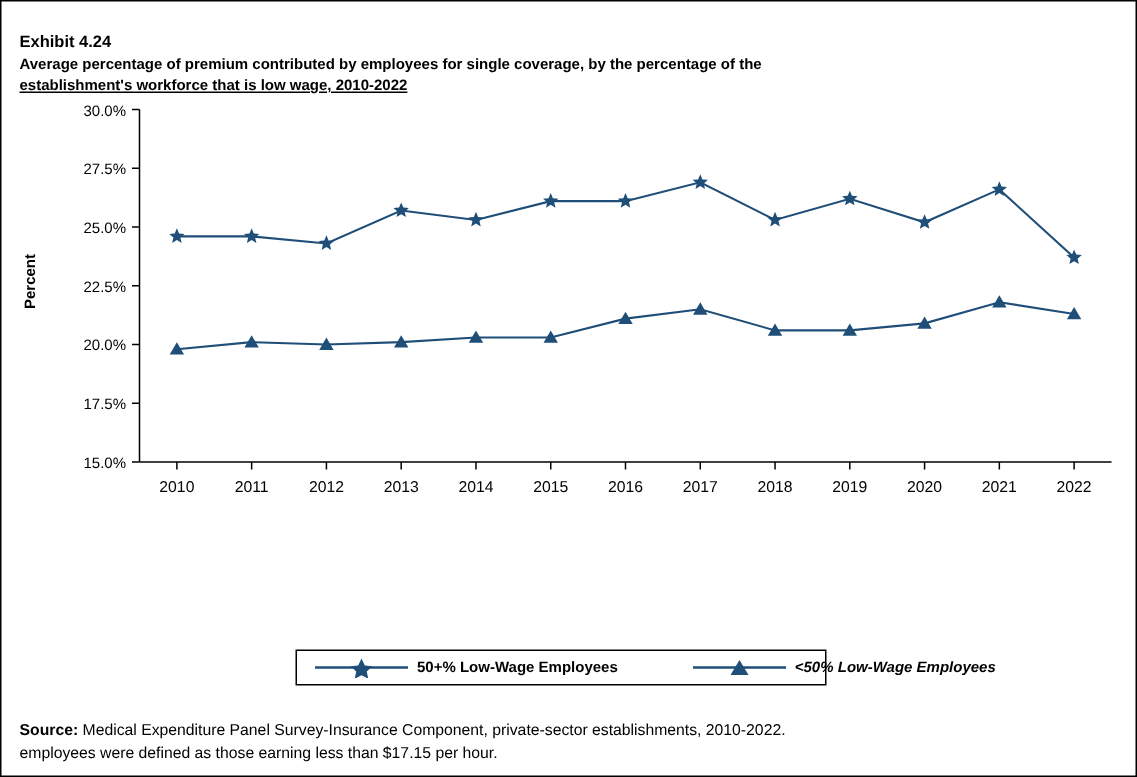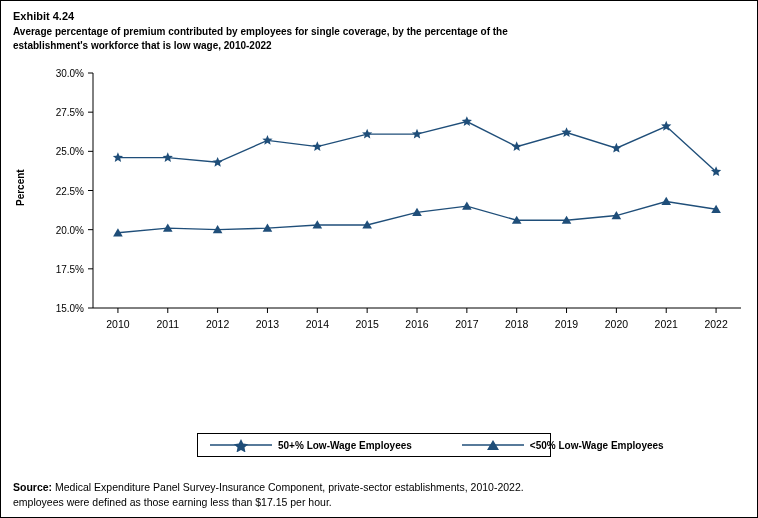--- a/index.html
+++ b/index.html
@@ -18,21 +18,21 @@
     position: relative;
     width: 758px;
     height: 518px;
     box-sizing: border-box;
     border: 1px solid #000000;
     background: #ffffff;
   }
   .header {
     position: absolute;
     left: 12px;
-    top: 8px;
+    top: 20px;
     width: 700px;
   }
   .exhibit-num {
     font-size: 11px;
     font-weight: bold;
     line-height: 14px;
   }
   .exhibit-title {
     font-size: 10px;
     font-weight: bold;
@@ -68,21 +68,21 @@
     align-items: center;
   }
   .legend-item {
     display: flex;
     align-items: center;
     font-size: 10px;
     font-weight: bold;
     color: #000000;
   }
   .legend-item.first { margin-left: 12px; }
-  .legend-item.second { margin-left: 50px; }
+  .legend-item.second { margin-left: 50px; font-style: italic; }
   .legend-swatch {
     width: 62px;
     height: 14px;
     margin-right: 6px;
   }
   .legend-label { white-space: nowrap; }
   .footnotes {
     position: absolute;
     left: 12px;
     top: 480px;
@@ -96,21 +96,21 @@
   .fn-row { margin-bottom: 1px; }
 </style>
 </head>
 <body>
 
 <div class="page">
 
   <div class="header">
     <div class="exhibit-num">Exhibit 4.24</div>
     <div class="exhibit-title">Average percentage of premium contributed by employees for single coverage, by the percentage of the</div>
-    <div class="exhibit-title" style="margin-top:0;">establishment's workforce that is low wage, 2010-2022</div>
+    <div class="exhibit-title" style="margin-top:0;text-decoration:underline;">establishment's workforce that is low wage, 2010-2022</div>
   </div>
 
   <div class="y-axis-label">Percent</div>
 
   <div class="chart-area">
     <svg id="chart-svg" width="758" height="330" viewBox="0 0 758 330">
         <line x1="92" y1="10" x2="92" y2="245" stroke="#000" stroke-width="1"></line>
         <line x1="92" y1="245" x2="740" y2="245" stroke="#000" stroke-width="1"></line>
         <line x1="87" y1="245" x2="92" y2="245" stroke="#000" stroke-width="1"></line>
         <text x="83" y="249" text-anchor="end" font-size="10" font-family="&quot;Liberation Sans&quot;, sans-serif" fill="#000">15.0%</text>

